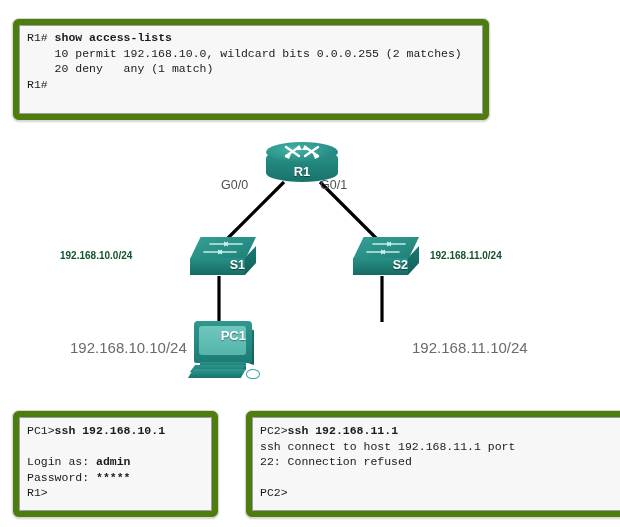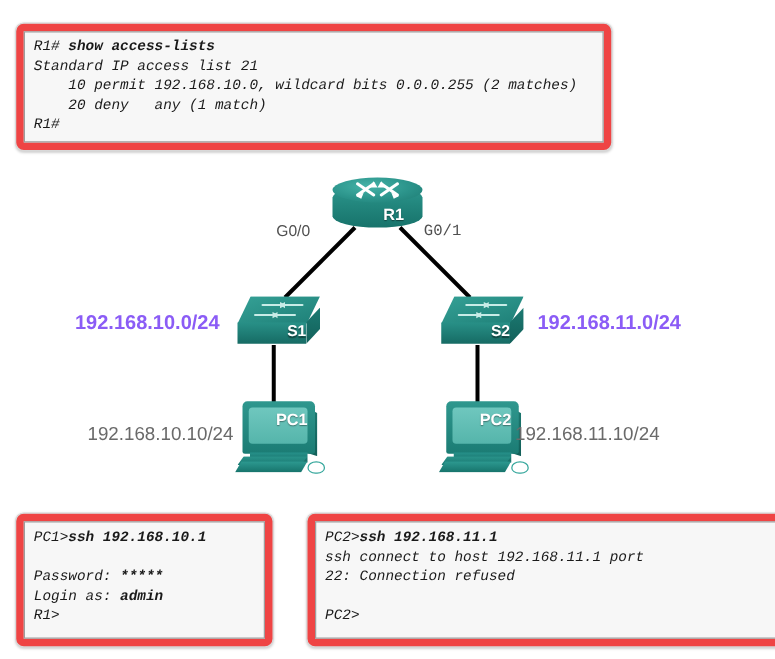--- a/index.html
+++ b/index.html
@@ -11,27 +11,26 @@
     width: 620px;
     height: 527px;
     position: relative;
     overflow: hidden;
     font-family: "Liberation Sans", sans-serif;
   }
 
   
   .console-frame {
     position: absolute;
-    background: #ef4444;
+    background: #4d7c0f;
     border: 1px solid #d8d8d8;
     border-radius: 7px;
     box-sizing: border-box;
     padding: 6px;
     box-shadow: 0 1px 2px rgba(0,0,0,0.18);
-    font-style: italic;
   }
   .console-inner {
     width: 100%;
     height: 100%;
     background: #f7f7f7;
     border: 1px solid #9d9d9d;
     box-sizing: border-box;
     padding: 5px 7px 4px 7px;
     overflow: hidden;
   }
@@ -88,21 +87,20 @@
   .router .label {
     position: absolute;
     left: 0; top: 22px;
     width: 72px;
     text-align: center;
     font-size: 13px;
     font-weight: bold;
     color: #ffffff;
     text-shadow: 0 1px 1px rgba(0,0,0,0.45);
     font-family: "Liberation Sans", sans-serif;
-    margin-left: 13px;
   }
 
   
   .switch {
     position: absolute;
     width: 66px;
     height: 40px;
   }
   .switch .slab-top {
     position: absolute;
@@ -200,23 +198,23 @@
     left: 60px; top: 48px;
     width: 12px; height: 8px;
     border: 1.4px solid #35a79c;
     border-radius: 50% 50% 45% 45%;
     background: transparent;
   }
 
   
   .net-label {
     position: absolute;
-    font-size: 16px;
+    font-size: 10px;
     font-weight: bold;
-    color: #8b5cf6;
+    color: #14532d;
     white-space: nowrap;
     font-family: "Liberation Sans", sans-serif;
   }
   .iface-label {
     position: absolute;
     font-size: 12.5px;
     color: #4f4f4f;
     white-space: nowrap;
     font-family: "Liberation Sans", sans-serif;
   }
@@ -227,21 +225,20 @@
     white-space: nowrap;
     font-family: "Liberation Sans", sans-serif;
   }
 </style>
 </head>
 <body>
 
 <div class="console-frame" id="console-top">
   <div class="console-inner">
     <div class="console-line"><span>R1# </span><span class="b">show access-lists</span></div>
-    <div class="console-line"><span>Standard IP access list 21</span></div>
     <div class="console-line"><span>    10 permit 192.168.10.0, wildcard bits 0.0.0.255 (2 matches)</span></div>
     <div class="console-line"><span>    20 deny   any (1 match)</span></div>
     <div class="console-line"><span>R1#</span></div>
   </div>
 </div>
 
 <div id="topology">
 
   <svg id="links" width="620" height="270">
     <line x1="284" y1="52" x2="228" y2="108" stroke="#000000" stroke-width="3.2"></line>
@@ -316,48 +313,38 @@
     <div class="monitor-side"></div>
     <div class="monitor-back"></div>
     <div class="screen"></div>
     <div class="label">PC1</div>
     <div class="base"></div>
     <div class="keyboard2"></div>
     <div class="keyboard"></div>
     <div class="mouse"></div>
   </div>
 
-  <div class="pc" style="left:349px; top:191px;">
-    <div class="monitor-side"></div>
-    <div class="monitor-back"></div>
-    <div class="screen"></div>
-    <div class="label">PC2</div>
-    <div class="base"></div>
-    <div class="keyboard2"></div>
-    <div class="keyboard"></div>
-    <div class="mouse"></div>
-  </div>
 
   <div class="iface-label" style="left:221px; top:48px;">G0/0</div>
-  <div class="iface-label" style="left:339px; top:48px;font-family:Liberation Mono, monospace;">G0/1</div>
+  <div class="iface-label" style="left:320px; top:48px;">G0/1</div>
 
   <div class="net-label" style="left:60px; top:120px;">192.168.10.0/24</div>
   <div class="net-label" style="left:430px; top:120px;">192.168.11.0/24</div>
 
   <div class="host-label" style="left:70px; top:209px;">192.168.10.10/24</div>
   <div class="host-label" style="left:412px; top:209px;">192.168.11.10/24</div>
 
 </div>
 
 <div class="console-frame" id="console-pc1">
   <div class="console-inner">
     <div class="console-line"><span>PC1&gt;</span><span class="b">ssh 192.168.10.1</span></div>
     <div class="console-line">&nbsp;</div>
+    <div class="console-line"><span>Login as: </span><span class="b">admin</span></div>
     <div class="console-line"><span>Password: </span><span class="b">*****</span></div>
-    <div class="console-line"><span>Login as: </span><span class="b">admin</span></div>
     <div class="console-line"><span>R1&gt;</span></div>
   </div>
 </div>
 
 <div class="console-frame" id="console-pc2">
   <div class="console-inner">
     <div class="console-line"><span>PC2&gt;</span><span class="b">ssh 192.168.11.1</span></div>
     <div class="console-line"><span>ssh connect to host 192.168.11.1 port</span></div>
     <div class="console-line"><span>22: Connection refused</span></div>
     <div class="console-line">&nbsp;</div>

